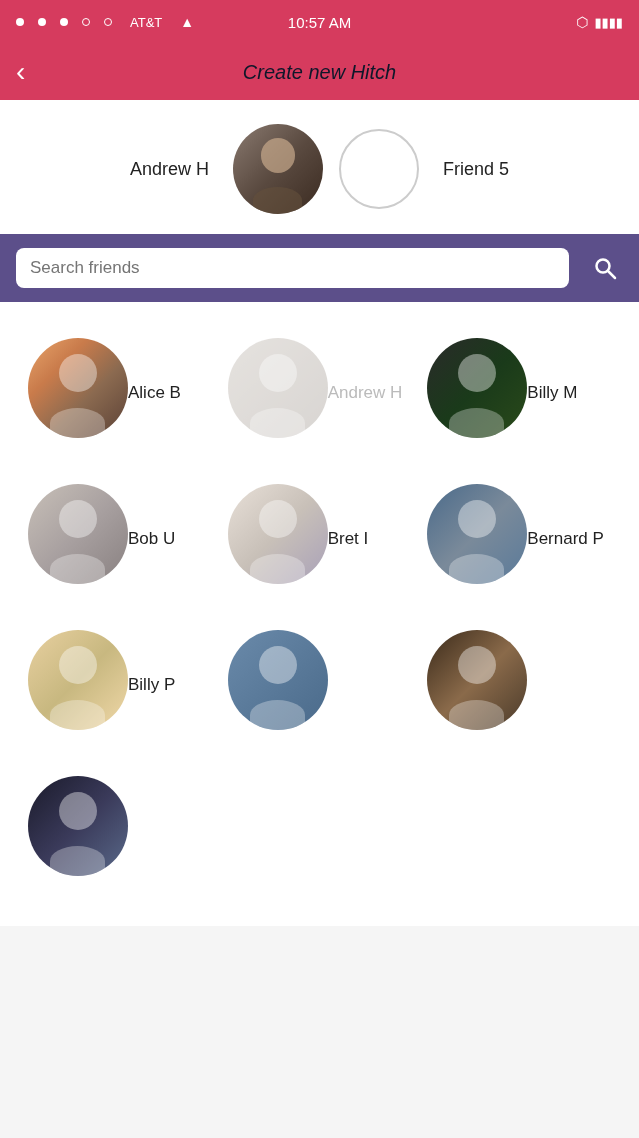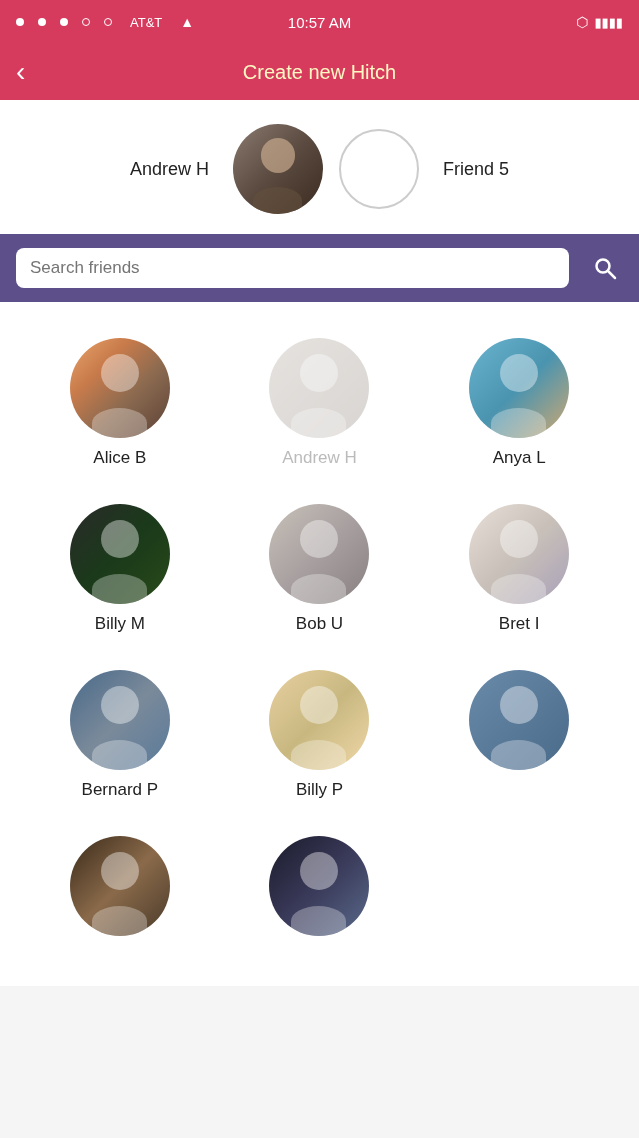--- a/index.html
+++ b/index.html
@@ -73,23 +73,24 @@
     .nav-back {
       position: absolute;
       left: 16px;
       color: white;
       font-size: 22px;
       cursor: pointer;
       display: flex;
       align-items: center;
     }
     .nav-title {
-      color: #fef9c3;
+      color: #0f172a;
       font-size: 20px;
       font-weight: 400;
+      font-style: italic;
     }
 
     
     .user-selection {
       background: white;
       padding: 24px 0 20px 0;
       display: flex;
       align-items: center;
       justify-content: center;
       gap: 24px;
@@ -160,21 +161,20 @@
     
     .friends-grid {
       background: white;
       padding: 20px 20px;
       display: grid;
       grid-template-columns: 1fr 1fr 1fr;
       gap: 0;
     }
     .friend-item {
       display: flex;
-      flex-direction: column;
       align-items: center;
       padding: 16px 8px 20px 8px;
       cursor: pointer;
     }
     .friend-avatar {
       width: 100px;
       height: 100px;
       border-radius: 50%;
       overflow: hidden;
       margin-bottom: 10px;
@@ -299,29 +299,20 @@
     <div class="friend-item">
       <div class="friend-avatar avatar-andrew-h dimmed">
         <div class="face">
           <div class="face-circle"></div>
           <div class="face-body"></div>
         </div>
       </div>
       <span class="friend-name dimmed">Andrew H</span>
     </div>
     <div class="friend-item">
-      <div class="friend-avatar avatar-anya">
-        <div class="face">
-          <div class="face-circle"></div>
-          <div class="face-body"></div>
-        </div>
-      </div>
-      <span class="friend-name">Anya L</span>
-    </div>
-    <div class="friend-item">
       <div class="friend-avatar avatar-andy">
         <div class="face">
           <div class="face-circle"></div>
           <div class="face-body"></div>
         </div>
       </div>
       <span class="friend-name">Billy M</span>
     </div>
     <div class="friend-item">
       <div class="friend-avatar avatar-bob">

